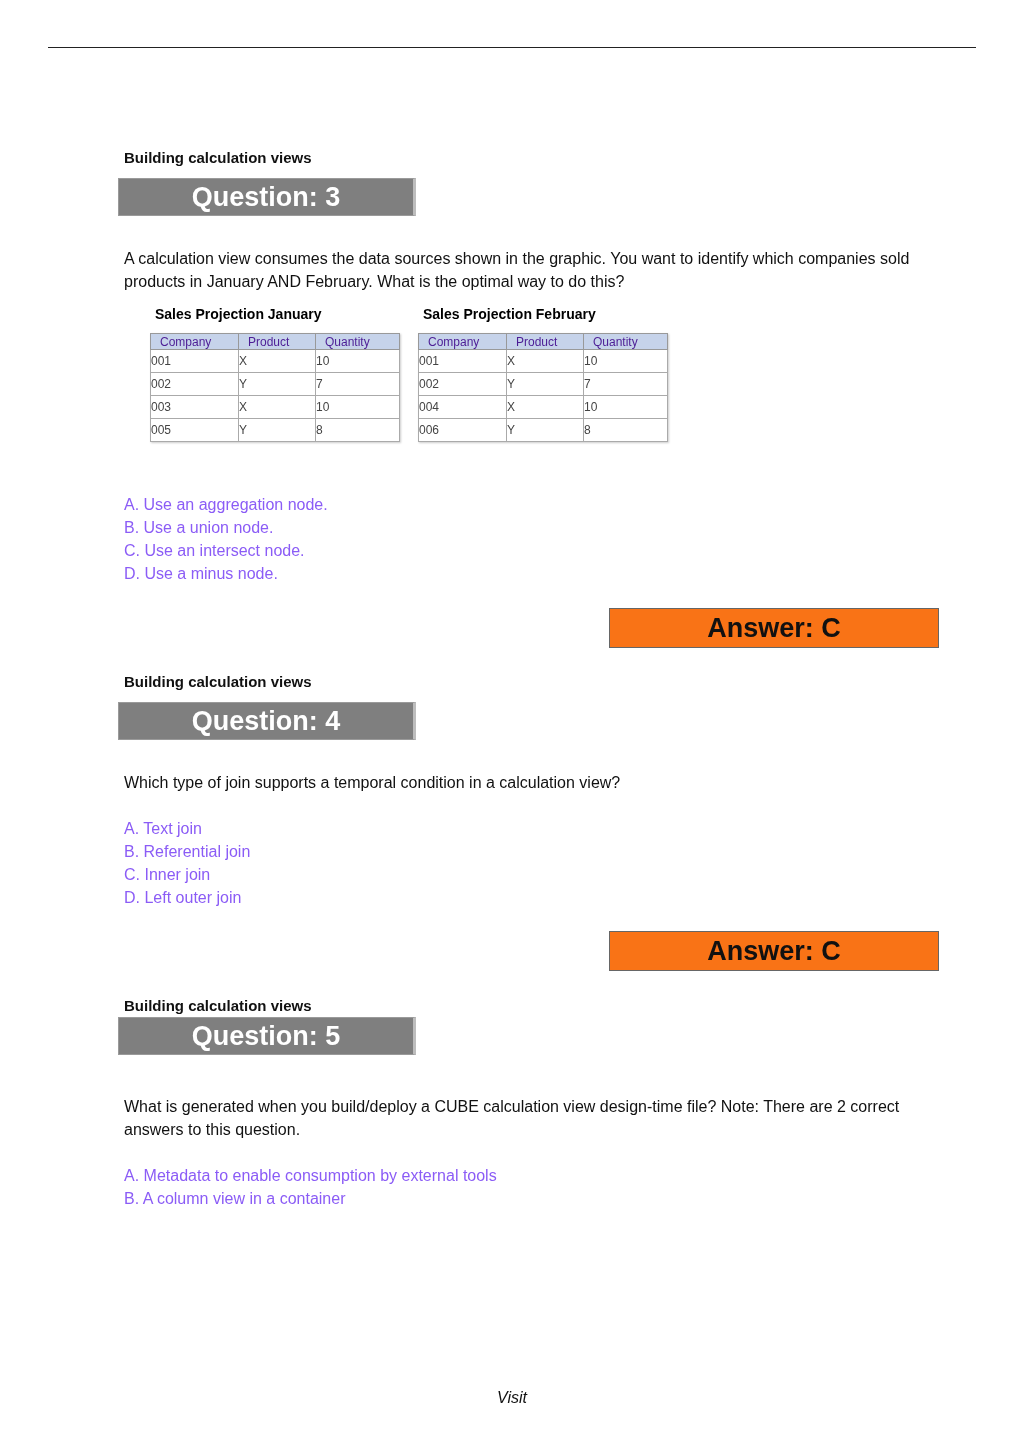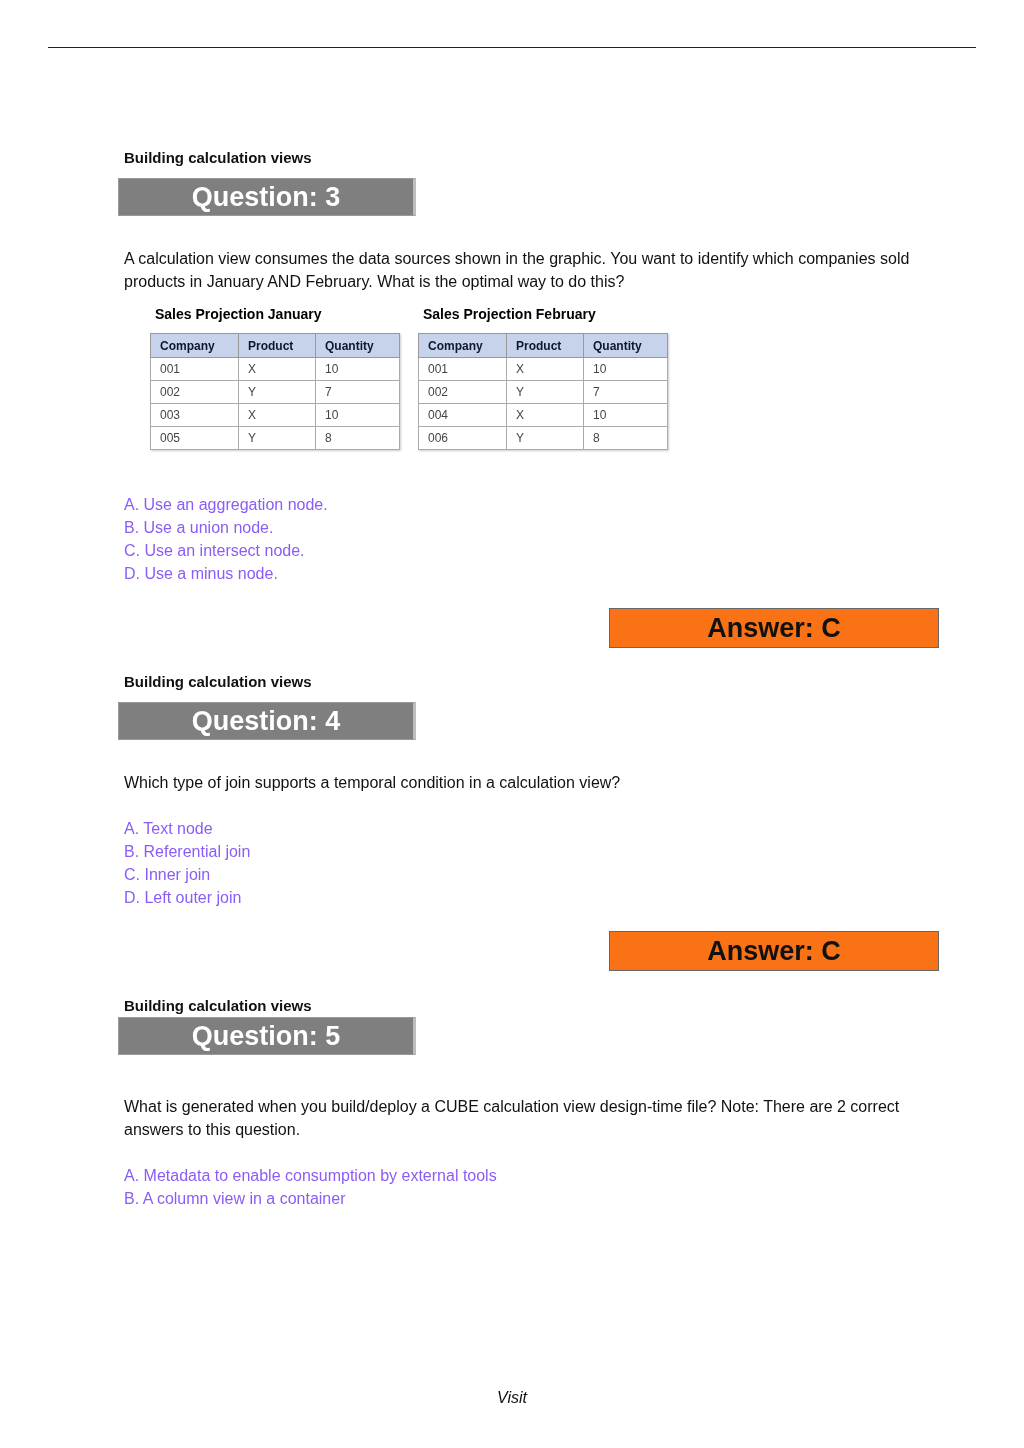--- a/index.html
+++ b/index.html
@@ -23,22 +23,22 @@
       border: 1.5px solid #666; background: #f97316;
       display: flex; align-items: center; justify-content: center;
       font-size: 27px; font-weight: bold; color: #111;
     }
 
     
     .tables-graphic { position: absolute; left: 150px; top: 306px; width: 525px; height: 150px; }
     .tbl-wrap { position: absolute; top: 0; }
     .tbl-title { font-size: 14px; font-weight: bold; color: #000000; height: 22px; margin-left: 5px; }
     table.sp { border-collapse: collapse; margin-top: 5px; font-size: 12px; color: #444; box-shadow: 1px 1px 2px #ccc; }
-    table.sp th { background: #c6d3ea; color: #0f172a; text-align: left; font-weight: bold; height: 24px; padding-left: 9px; border: 1px solid #999; }
-    table.sp td { height: 23px; padding-left: 9px; border: 1px solid #aaa; background: #fff; }
+    table.sp th { background: #c6d3ea; color: #4c1d95; text-align: left; font-weight: normal; height: 16px; padding-left: 9px; border: 1px solid #999; }
+    table.sp td { height: 23px; border: 1px solid #aaa; background: #fff; }
 
     .footer-visit { position: absolute; left: 0; width: 1024px; top: 1389px; text-align: center; font-size: 16px; font-style: italic; color: #111; }
   </style>
 </head>
 <body>
 
 <div class="top-rule"></div>
 
 <div>
   <div class="topic" style="top:149px;">Building calculation views</div>
@@ -121,21 +121,21 @@
   </div>
 
   <div class="answer-box" style="top:608px;">Answer: C</div>
 </div>
 
 <div>
   <div class="topic" style="top:673px;">Building calculation views</div>
   <div class="q-banner" style="top:702px;">Question: 4</div>
   <div class="q-text" style="top:771px;">Which type of join supports a temporal condition in a calculation view?</div>
   <div class="options" style="top:817px;">
-    <div>A. Text node</div>
+    <div>A. Text join</div>
     <div>B. Referential join</div>
     <div>C. Inner join</div>
     <div>D. Left outer join</div>
   </div>
   <div class="answer-box" style="top:931px;">Answer: C</div>
 </div>
 
 <div>
   <div class="topic" style="top:997px;">Building calculation views</div>
   <div class="q-banner" style="top:1017px;">Question: 5</div>

